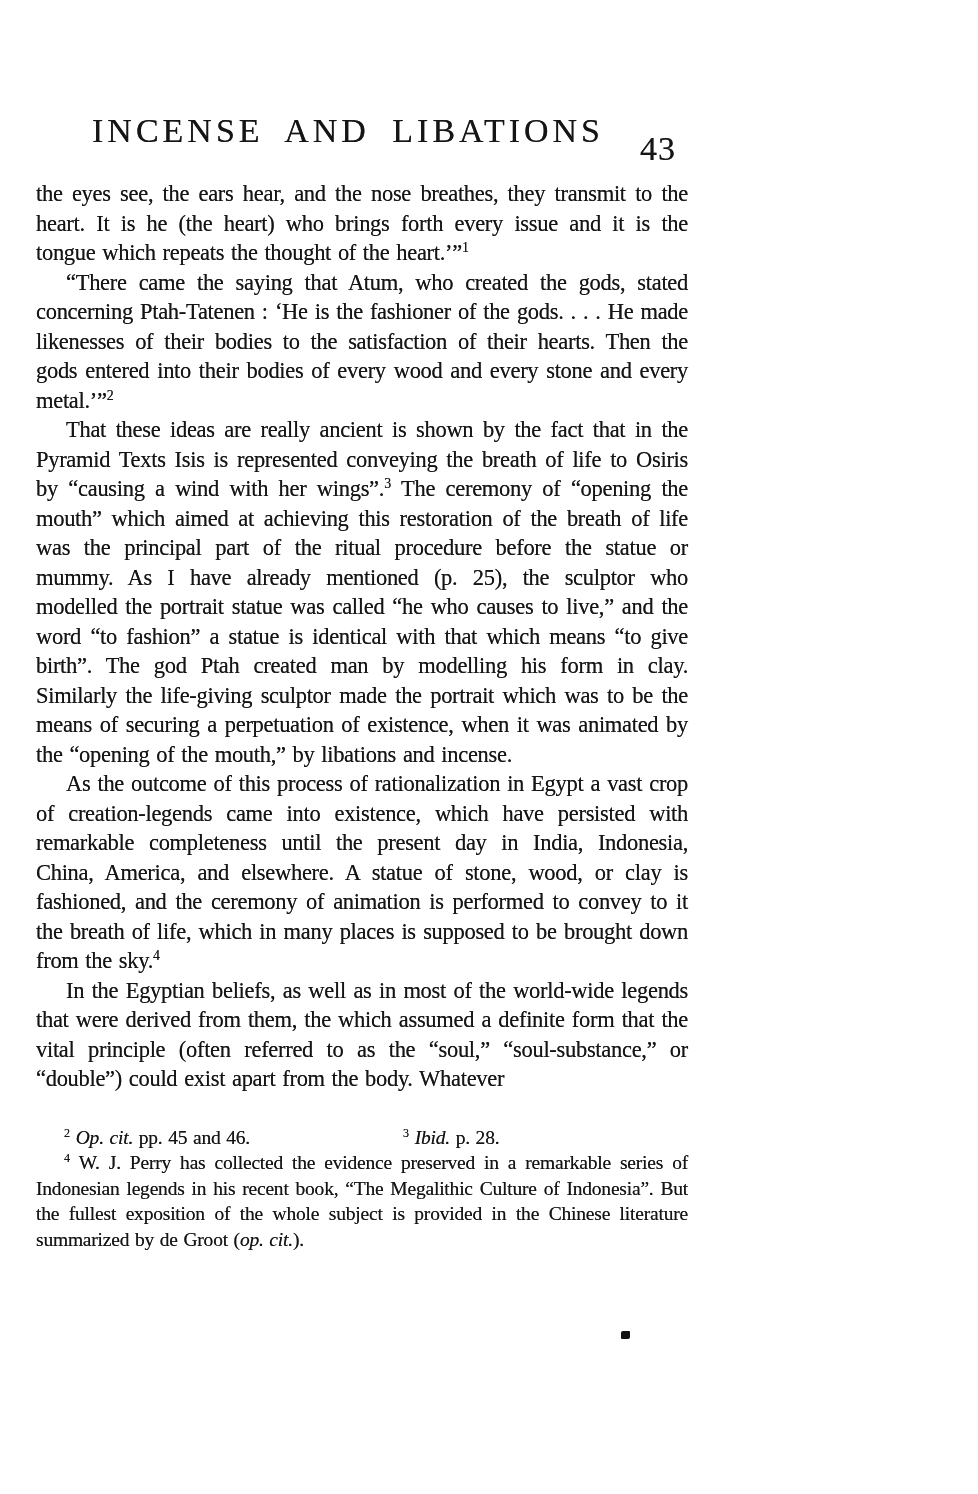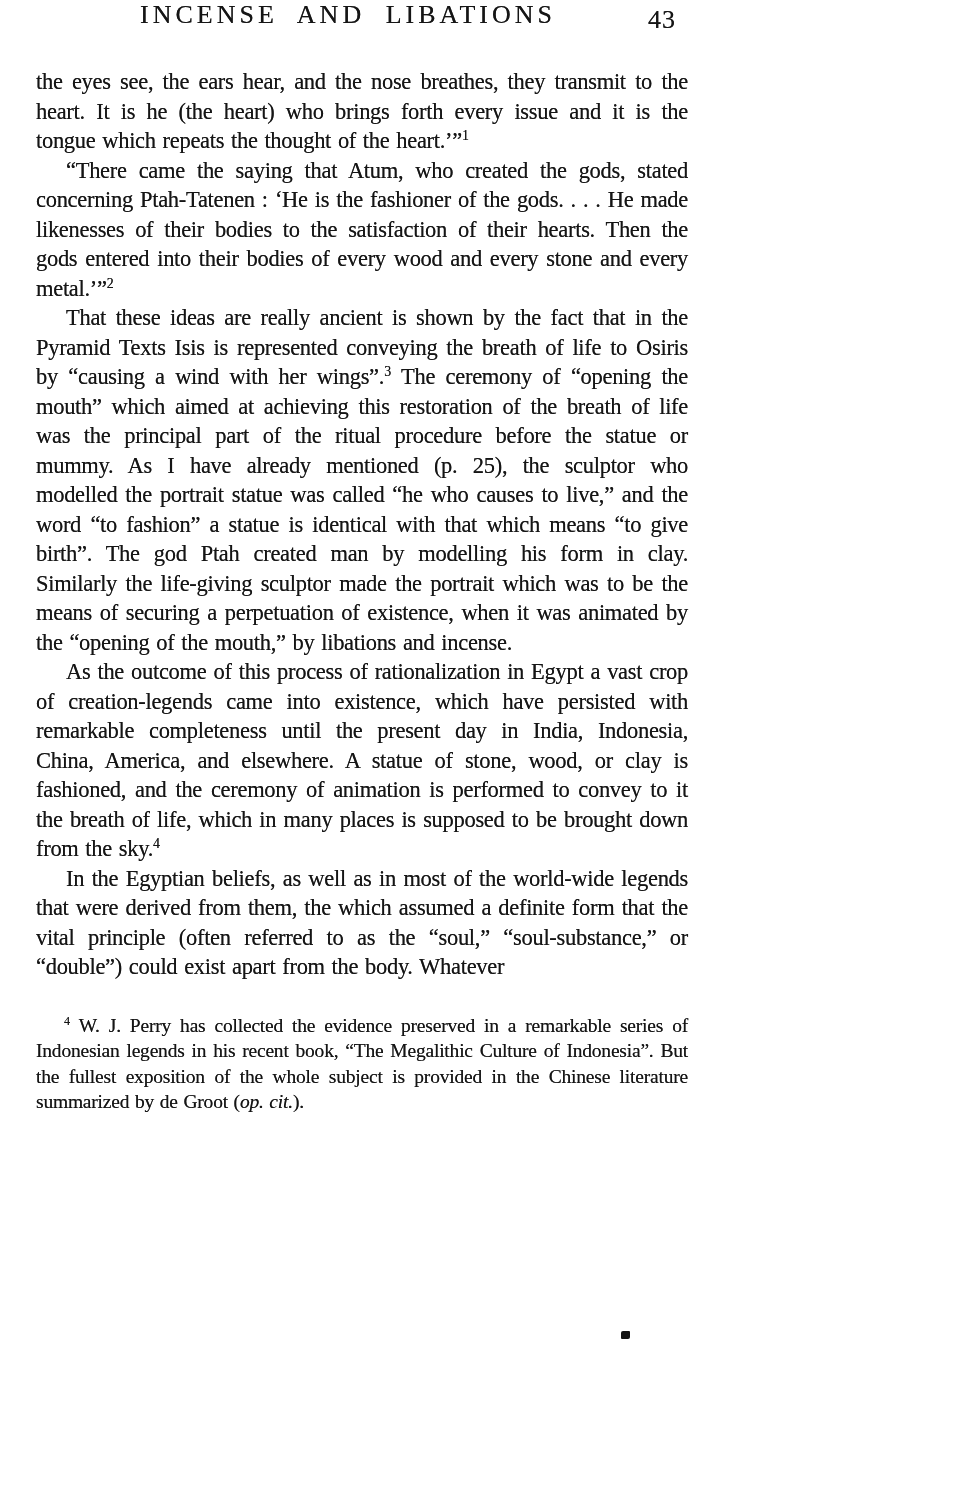--- a/index.html
+++ b/index.html
@@ -13,35 +13,36 @@
     color: #151515;
   }
   .column {
     position: absolute;
     left: 36px;
     top: 0;
     width: 652px;
   }
   .running-header {
     position: relative;
+    margin-top: 112px;
     height: 32px;
-    font-size: 26px;
+    font-size: 34px;
   }
   .title {
     display: block;
     text-align: center;
     transform: translateX(-14px);
     letter-spacing: 4px;
     word-spacing: 10px;
     text-shadow: 0 0 .6px rgba(15,15,15,.7);
   }
   .pagenum {
     position: absolute;
     right: 12px;
-    top: 5px;
+    top: 18px;
     letter-spacing: 1px;
     text-shadow: 0 0 .6px rgba(15,15,15,.7);
   }
   .body-text {
     margin-top: 35px;
     font-size: 22.5px;
     line-height: 29.5px;
     text-align: justify;
     letter-spacing: -0.3px;
     word-spacing: 1.5px;
@@ -86,19 +87,23 @@
 
     <div class="body-text">
       <p class="para no-indent">the eyes see, the ears hear, and the nose breathes, they transmit to the heart. It is he (the heart) who brings forth every issue and it is the tongue which repeats the thought of the heart.’”<sup>1</sup></p>
       <p class="para">“There came the saying that Atum, who created the gods, stated concerning Ptah-Tatenen : ‘He is the fashioner of the gods. . . . He made likenesses of their bodies to the satisfaction of their hearts. Then the gods entered into their bodies of every wood and every stone and every metal.’”<sup>2</sup></p>
       <p class="para">That these ideas are really ancient is shown by the fact that in the Pyramid Texts Isis is represented conveying the breath of life to Osiris by “causing a wind with her wings”.<sup>3</sup> The ceremony of “opening the mouth” which aimed at achieving this restoration of the breath of life was the principal part of the ritual procedure before the statue or mummy. As I have already mentioned (p. 25), the sculptor who modelled the portrait statue was called “he who causes to live,” and the word “to fashion” a statue is identical with that which means “to give birth”. The god Ptah created man by modelling his form in clay. Similarly the life-giving sculptor made the portrait which was to be the means of securing a perpetuation of existence, when it was animated by the “opening of the mouth,” by libations and incense.</p>
       <p class="para">As the outcome of this process of rationalization in Egypt a vast crop of creation-legends came into existence, which have persisted with remarkable completeness until the present day in India, Indonesia, China, America, and elsewhere. A statue of stone, wood, or clay is fashioned, and the ceremony of animation is performed to convey to it the breath of life, which in many places is supposed to be brought down from the sky.<sup>4</sup></p>
       <p class="para">In the Egyptian beliefs, as well as in most of the world-wide legends that were derived from them, the which assumed a definite form that the vital principle (often referred to as the “soul,” “soul-substance,” or “double”) could exist apart from the body. Whatever</p>
     </div>
 
     <div class="footnotes">
+      <div class="fn-row">
+        <p class="fn fn-a"><sup>2</sup> <em>Op. cit.</em> pp. 45 and 46.</p>
+        <p class="fn fn-b"><sup>3</sup> <em>Ibid.</em> p. 28.</p>
+      </div>
       <p class="fn"><sup>4</sup> W. J. Perry has collected the evidence preserved in a remarkable series of Indonesian legends in his recent book, “The Megalithic Culture of Indonesia”. But the fullest exposition of the whole subject is provided in the Chinese literature summarized by de Groot (<em>op. cit.</em>).</p>
     </div>
 
   </div>
 
   <div class="ink-speck"></div>
 </div>
 
 </body></html>

